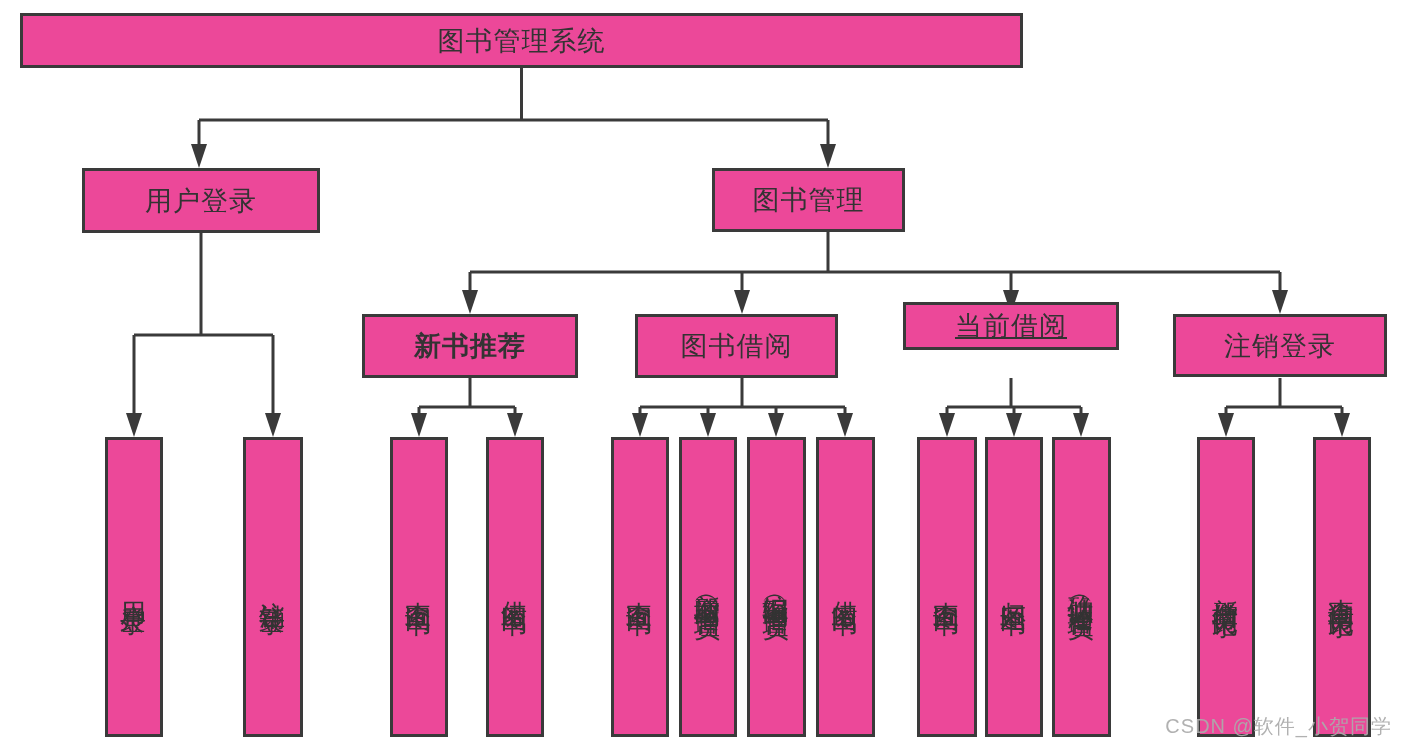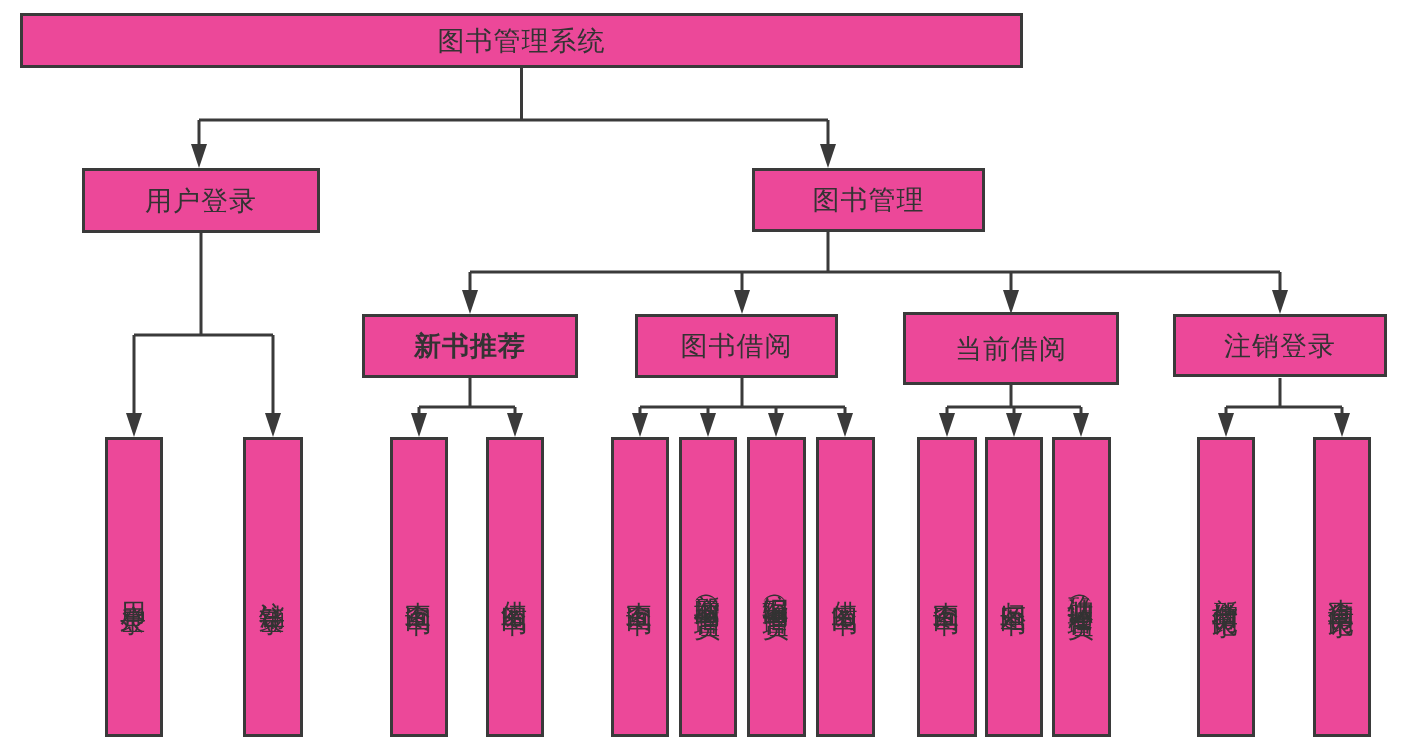--- a/index.html
+++ b/index.html
@@ -62,31 +62,31 @@
     </g>
   </svg>
 
   <div class="box hbox" style="left:20px; top:13px; width:1003px; height:55px;">
     <span class="label">图书管理系统</span>
   </div>
 
   <div class="box hbox" style="left:82px; top:168px; width:238px; height:65px;">
     <span class="label">用户登录</span>
   </div>
-  <div class="box hbox" style="left:752px; top:168px; width:233px; height:64px;">
+  <div class="box hbox" style="left:712px; top:168px; width:193px; height:64px;">
     <span class="label">图书管理</span>
   </div>
 
   <div class="box hbox" style="left:362px; top:314px; width:216px; height:64px;font-weight:bold;">
     <span class="label">新书推荐</span>
   </div>
   <div class="box hbox" style="left:635px; top:314px; width:203px; height:64px;">
     <span class="label">图书借阅</span>
   </div>
-  <div class="box hbox" style="left:903px; top:312px; width:216px; height:73px;">
+  <div class="box hbox" style="left:903px; top:302px; width:216px; height:48px;text-decoration:underline;">
     <span class="label">当前借阅</span>
   </div>
   <div class="box hbox" style="left:1173px; top:314px; width:214px; height:63px;">
     <span class="label">注销登录</span>
   </div>
 
   <div class="box vbox" style="left:105px; top:437px; width:58px; height:300px;">
     <span class="label">用户登录</span>
   </div>
   <div class="box vbox" style="left:243px; top:437px; width:60px; height:300px;">
@@ -123,13 +123,14 @@
     <span class="label">确认归还（管理员）</span>
   </div>
 
   <div class="box vbox" style="left:1197px; top:437px; width:58px; height:300px;">
     <span class="label">新增借阅记录</span>
   </div>
   <div class="box vbox" style="left:1313px; top:437px; width:58px; height:300px;">
     <span class="label">查询借阅记录</span>
   </div>
 
+  <div class="watermark">CSDN @软件_小贺同学</div>
 </div>
 
 </body></html>

